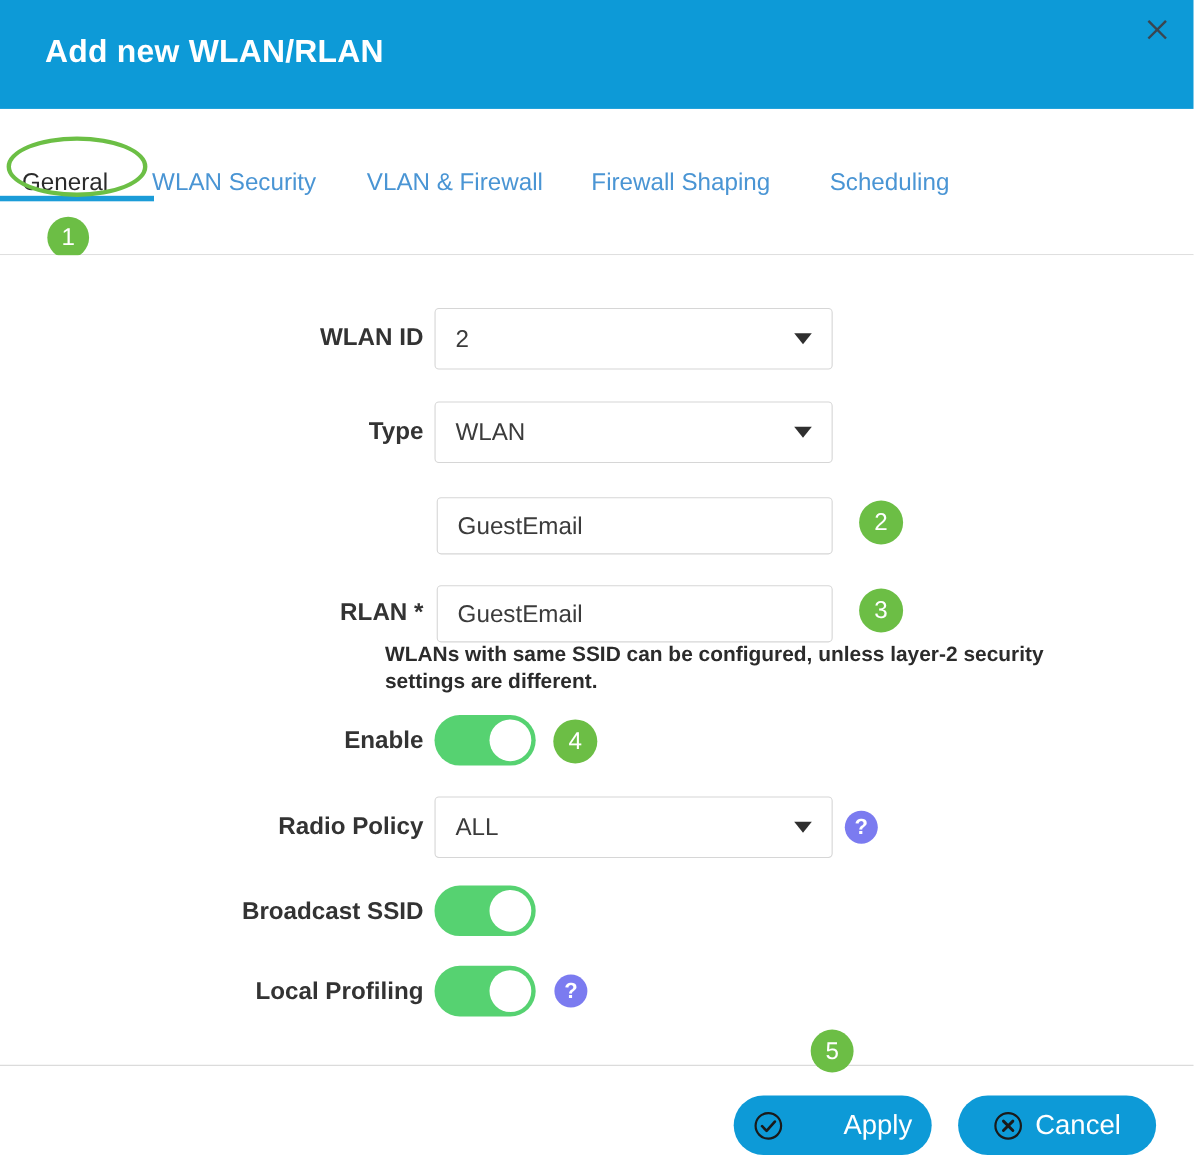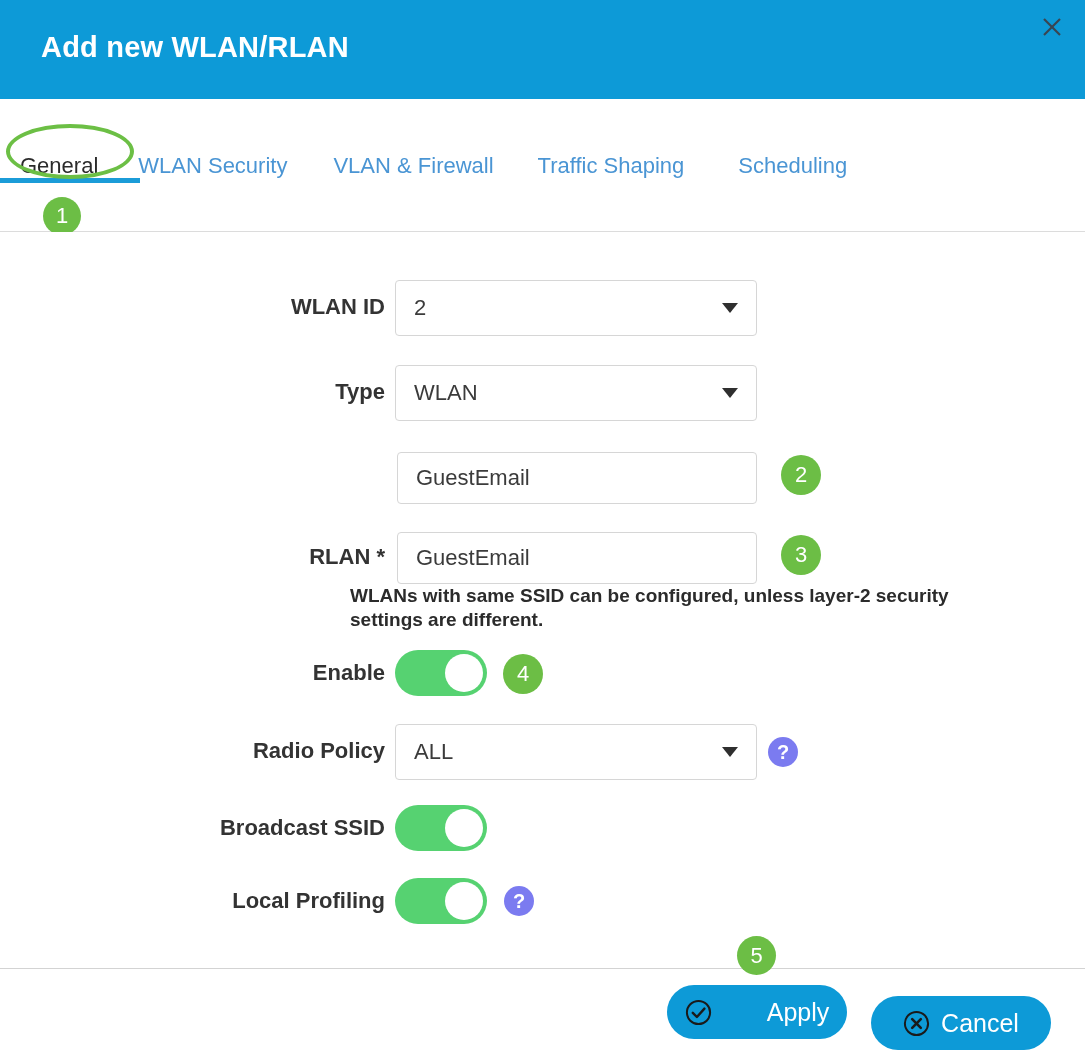--- a/index.html
+++ b/index.html
@@ -270,21 +270,21 @@
       <line x1="25" y1="9" x2="9" y2="25" stroke="#3a4550" stroke-width="2.2"></line>
     </svg>
   </div>
 </div>
 
 <div class="tab-bar">
   <div class="tab-row">
     <div class="tab active" style="margin-left:20px;">General</div>
     <div class="tab" style="margin-left:40px;">WLAN Security</div>
     <div class="tab" style="margin-left:46px;">VLAN &amp; Firewall</div>
-    <div class="tab" style="margin-left:44px;">Traffic Shaping</div>
+    <div class="tab" style="margin-left:44px;">Firewall Shaping</div>
     <div class="tab" style="margin-left:54px;">Scheduling</div>
   </div>
 </div>
 <div class="tab-underline"></div>
 <div class="tab-ellipse"></div>
 <div class="divider-top"></div>
 <div class="badge" style="left:43px; top:197px; width:38px; height:38px;">1</div>
 
 <div class="form-area">
 
@@ -354,21 +354,21 @@
       <div class="knob"></div>
     </div>
     <div class="help-icon" style="left:504px; top:8px;">?</div>
   </div>
 
 </div>
 
 <div class="badge" style="left:737px; top:936px; width:39px; height:39px; z-index:5;">5</div>
 <div class="divider-bottom"></div>
 <div class="footer">
-  <div class="btn" style="left:667px; top:16px; width:180px;gap:44px;">
+  <div class="btn" style="left:667px; top:27px; width:180px;gap:44px;">
     <span class="btn-ico">
       <svg width="27" height="27" viewBox="0 0 27 27">
         <circle cx="13.5" cy="13.5" r="11.6" fill="none" stroke="#1a1a1a" stroke-width="2"></circle>
         <polyline points="7.8,13.8 11.9,18 19.4,9.6" fill="none" stroke="#1a1a1a" stroke-width="2.4" stroke-linecap="round" stroke-linejoin="round"></polyline>
       </svg>
     </span>
     <span>Apply</span>
   </div>
   <div class="btn" style="left:871px; top:27px; width:180px;">
     <span class="btn-ico">

